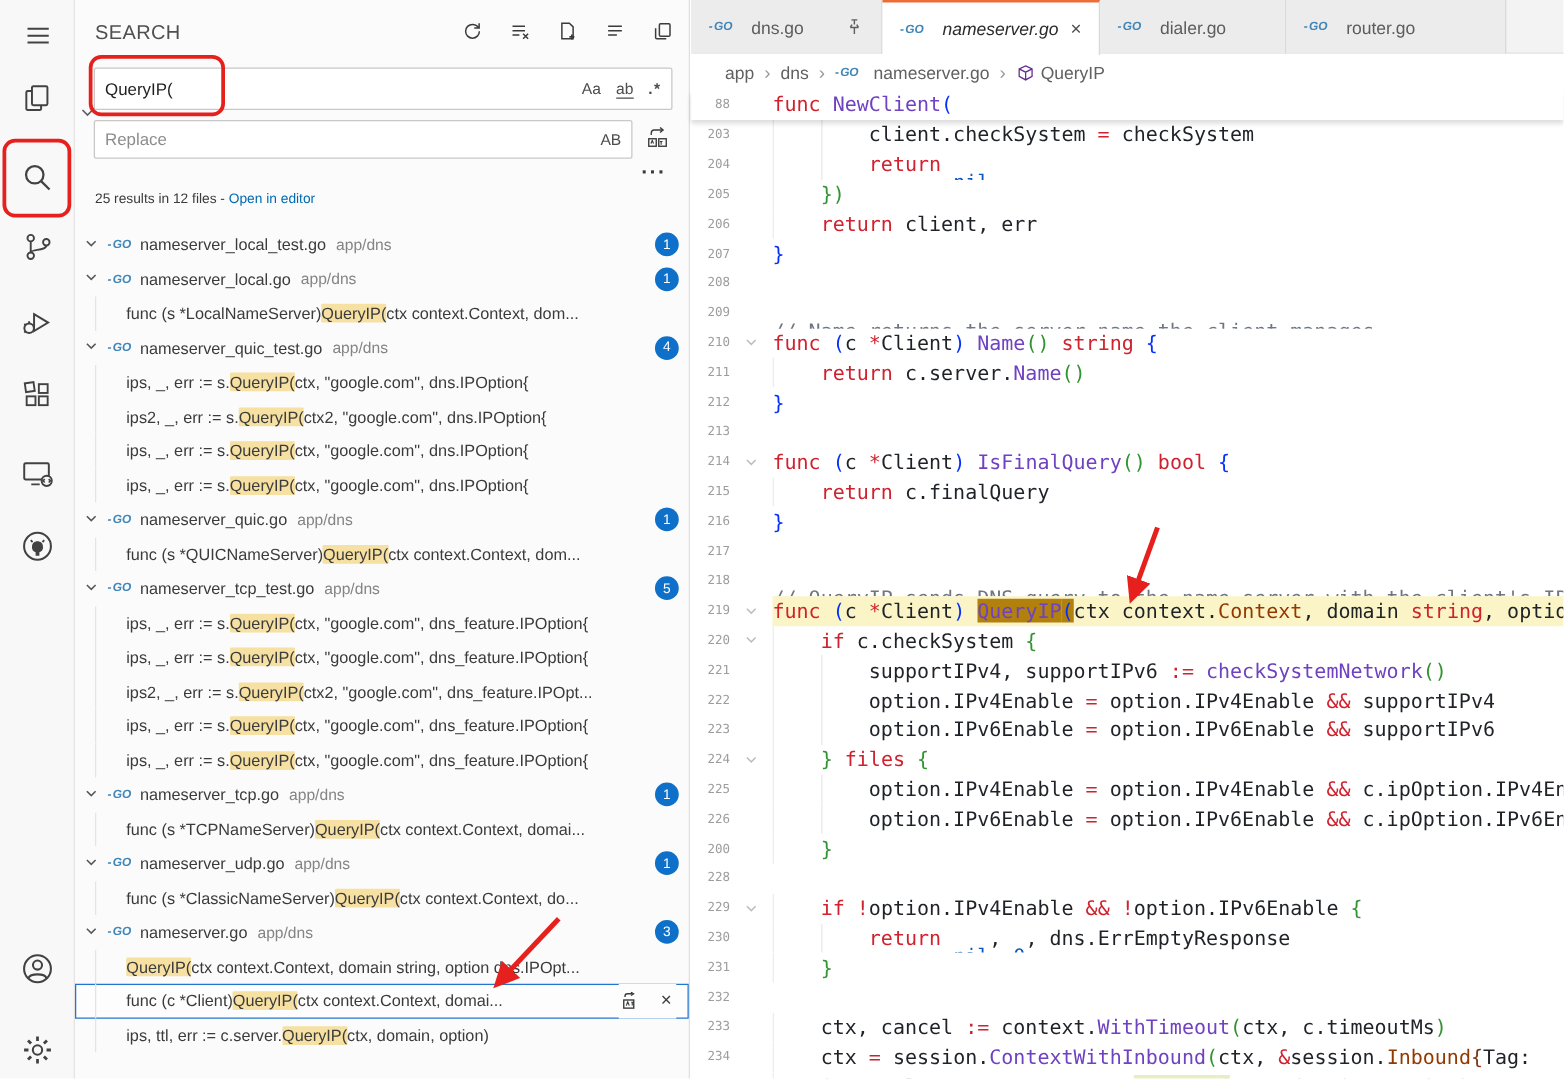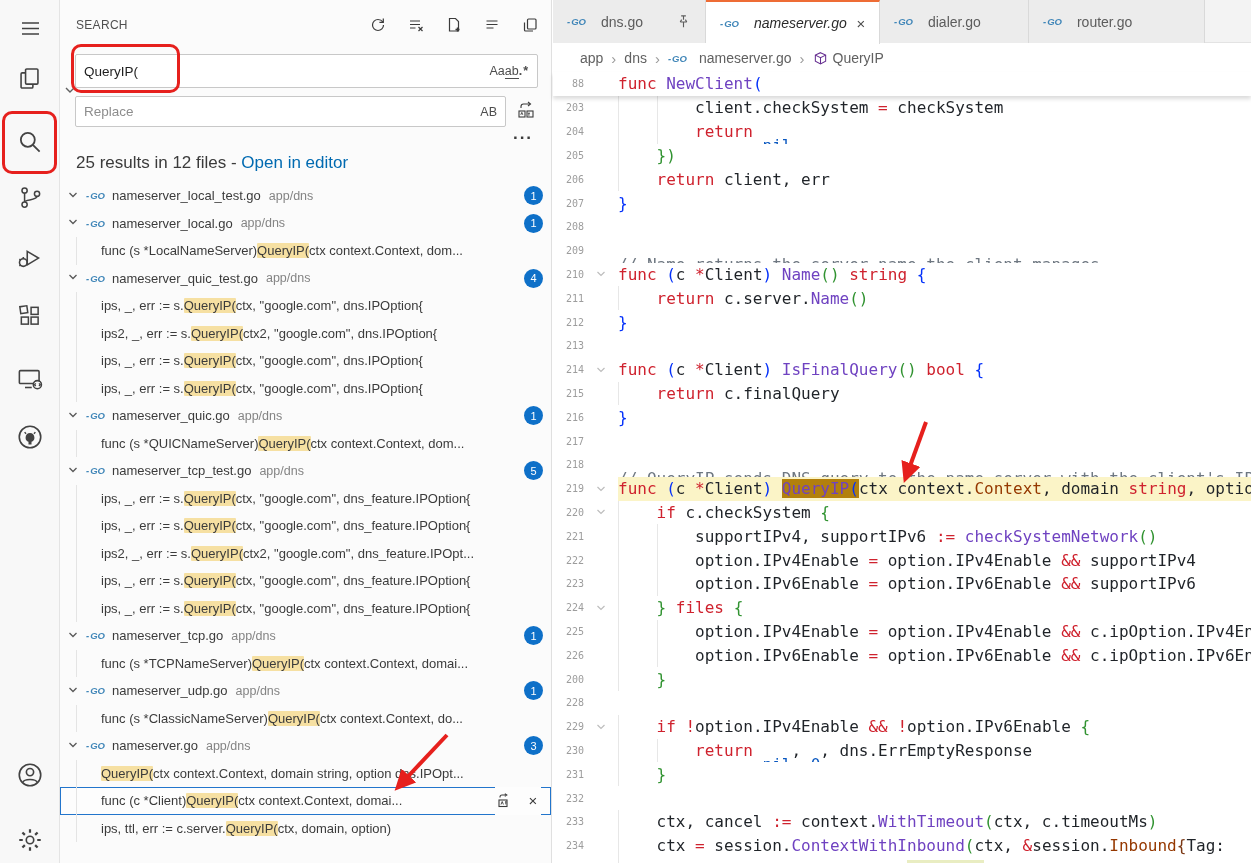--- a/index.html
+++ b/index.html
@@ -7,36 +7,36 @@
        font-family:"Liberation Sans",sans-serif;color:#3b3b3b;}
   svg{display:block}
 
   
   .activitybar{position:absolute;left:0;top:0;width:60px;height:100%;background:#f8f8f8;border-right:1px solid #e4e4e4;box-sizing:border-box;}
   .ab-item{position:absolute;left:0;width:59px;height:48px;display:flex;align-items:center;justify-content:center;color:#424242;cursor:pointer;}
   .ab-item svg{stroke:#424242;fill:none;stroke-width:1.4;}
 
   
   .sidebar{position:absolute;left:60px;top:0;width:492px;height:100%;background:#fbfbfb;border-right:1px solid #e0e0e0;box-sizing:border-box;}
-  .sb-title{position:absolute;left:16px;top:18px;font-size:12px;color:#4f4f4f;letter-spacing:.3px;}
+  .sb-title{position:absolute;left:16px;top:18px;font-size:16px;color:#4f4f4f;letter-spacing:.3px;}
   .sb-tools{position:absolute;right:12px;top:16px;display:flex;gap:20px;}
   .sb-tools .tbtn{width:18px;height:18px;color:#3b3b3b;cursor:pointer;}
   .sb-tools svg{stroke:#3b3b3b;fill:none;stroke-width:1.2;}
 
   .toggle-replace{position:absolute;left:3px;top:83px;width:14px;height:14px;color:#616161;cursor:pointer;}
   .inputbox{position:absolute;box-sizing:border-box;background:#fff;border:1px solid #c8c8c8;border-radius:2px;display:flex;align-items:center;padding:0 8px;font-size:13.5px;}
   .q-box{left:15px;top:54px;width:463px;height:34px;color:#1f1f1f;}
   .r-box{left:15px;top:96px;width:431px;height:31px;color:#8d8d8d;}
-  .in-opts{margin-left:auto;display:flex;align-items:center;color:#4d4d4d;font-size:12.5px;}
+  .in-opts{margin-left:auto;display:flex;gap:12px;align-items:center;color:#4d4d4d;font-size:12.5px;}
   .opt-ww{border-bottom:1px solid #4d4d4d;}
   .opt-re{font-weight:bold;letter-spacing:1px;}
   .replace-all-btn{position:absolute;left:455px;top:100px;width:24px;height:24px;color:#555;cursor:pointer;}
   .replace-all-btn svg, .ract svg{stroke:#3b3b3b;fill:none;stroke-width:1.1;}
   .more-dots{position:absolute;right:18px;top:128px;font-size:17px;font-weight:bold;color:#3b3b3b;letter-spacing:1px;cursor:pointer;}
-  .summary{position:absolute;left:16px;top:153px;font-size:17px;color:#3b3b3b;text-align:center;}
+  .summary{position:absolute;left:16px;top:153px;font-size:11px;color:#3b3b3b;text-align:center;}
   .summary a{color:#006ab1;text-decoration:none;cursor:pointer;}
 
   .tree{position:absolute;left:0;top:182px;right:0;}
   .trow{height:27.5px;display:flex;align-items:center;font-size:13px;color:#3b3b3b;position:relative;white-space:nowrap;overflow:hidden;cursor:pointer;box-sizing:border-box;}
   .trow.file{padding-left:6px;}
   .trow.match{padding-left:41px;}
   .trow.match::before{content:"";position:absolute;left:16px;top:0;bottom:0;width:1px;background:#e4e4e4;}
   .twisty{width:16px;height:16px;margin-right:4px;color:#585858;flex:none;}
   .gob{font:italic bold 9.5px "Liberation Sans",sans-serif;color:#4086b8;margin-right:7px;flex:none;}
   .gob::before{content:"-";margin-right:1px;}

